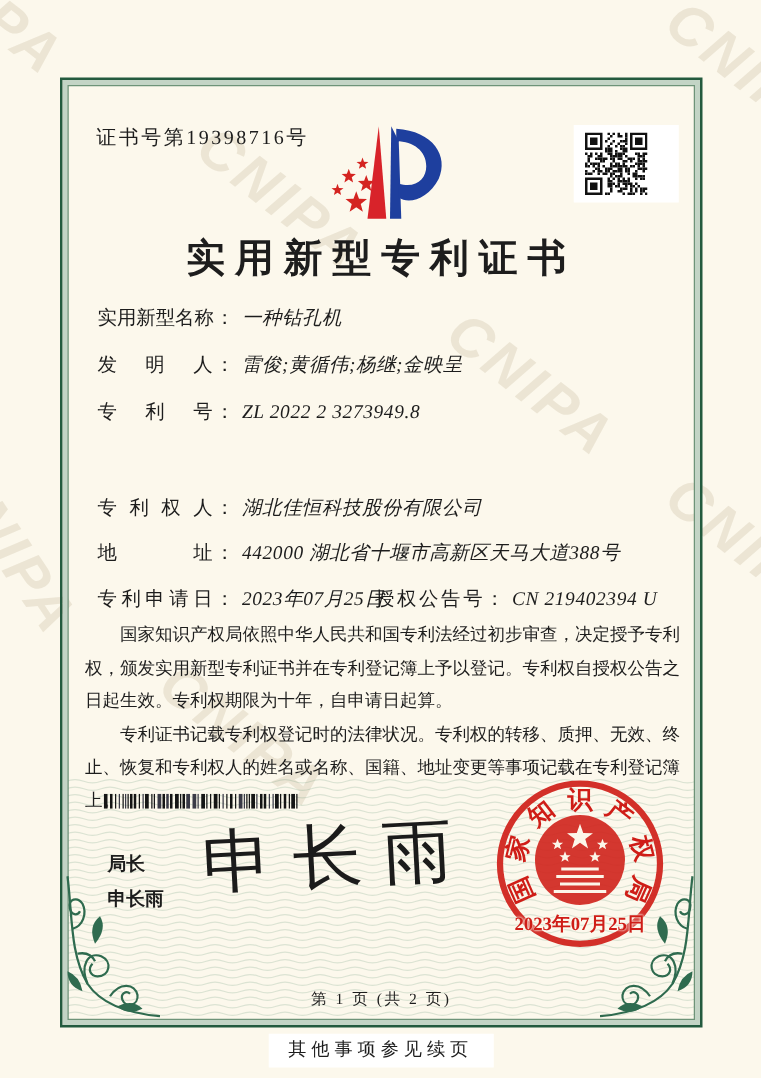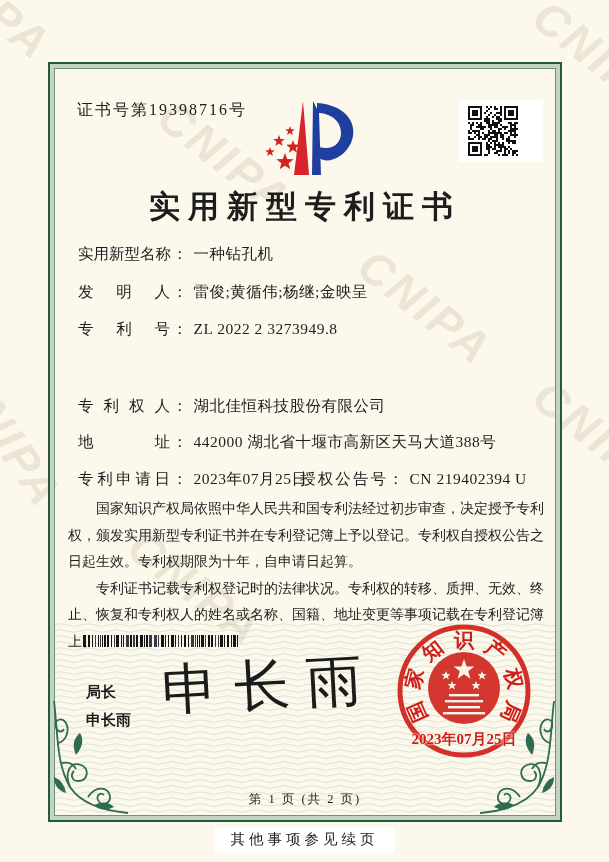--- a/index.html
+++ b/index.html
@@ -21,21 +21,21 @@
   .logo{position:absolute;left:243px;top:97px;z-index:2;}
   .qr-box{position:absolute;left:459px;top:100px;width:84px;height:62px;background:#ffffff;z-index:2;}
   .qr{position:absolute;left:468px;top:106px;z-index:3;}
   .title{position:absolute;left:48px;top:186px;width:514px;text-align:center;
          font-size:31px;font-weight:bold;letter-spacing:8px;z-index:2;}
   
   .field-row{position:absolute;left:78px;font-size:15.5px;white-space:nowrap;z-index:2;}
   .flabel{display:inline-block;width:92px;text-align-last:justify;text-align:justify;}
   .flabel.short{width:86px;}
   .fsep{margin:0 6px 0 2px;}
-  .fvalue{letter-spacing:0.5px;}
+  .fvalue{letter-spacing:0.5px;font-style:italic;}
   .pair2{position:absolute;left:222px;top:0;}
   
   .body-text{position:absolute;left:68px;top:496px;width:476px;font-size:14px;
              line-height:26.5px;text-align:justify;z-index:2;}
   .body-text p{margin:0;text-indent:2em;}
   
   .barcode{position:absolute;left:83px;top:635px;z-index:2;}
   .signer{position:absolute;left:86px;top:678px;font-family:"Liberation Sans",sans-serif;
           font-weight:600;font-size:15px;line-height:28px;z-index:2;}
   .signature{position:absolute;left:162px;top:648px;width:220px;font-size:56px;

